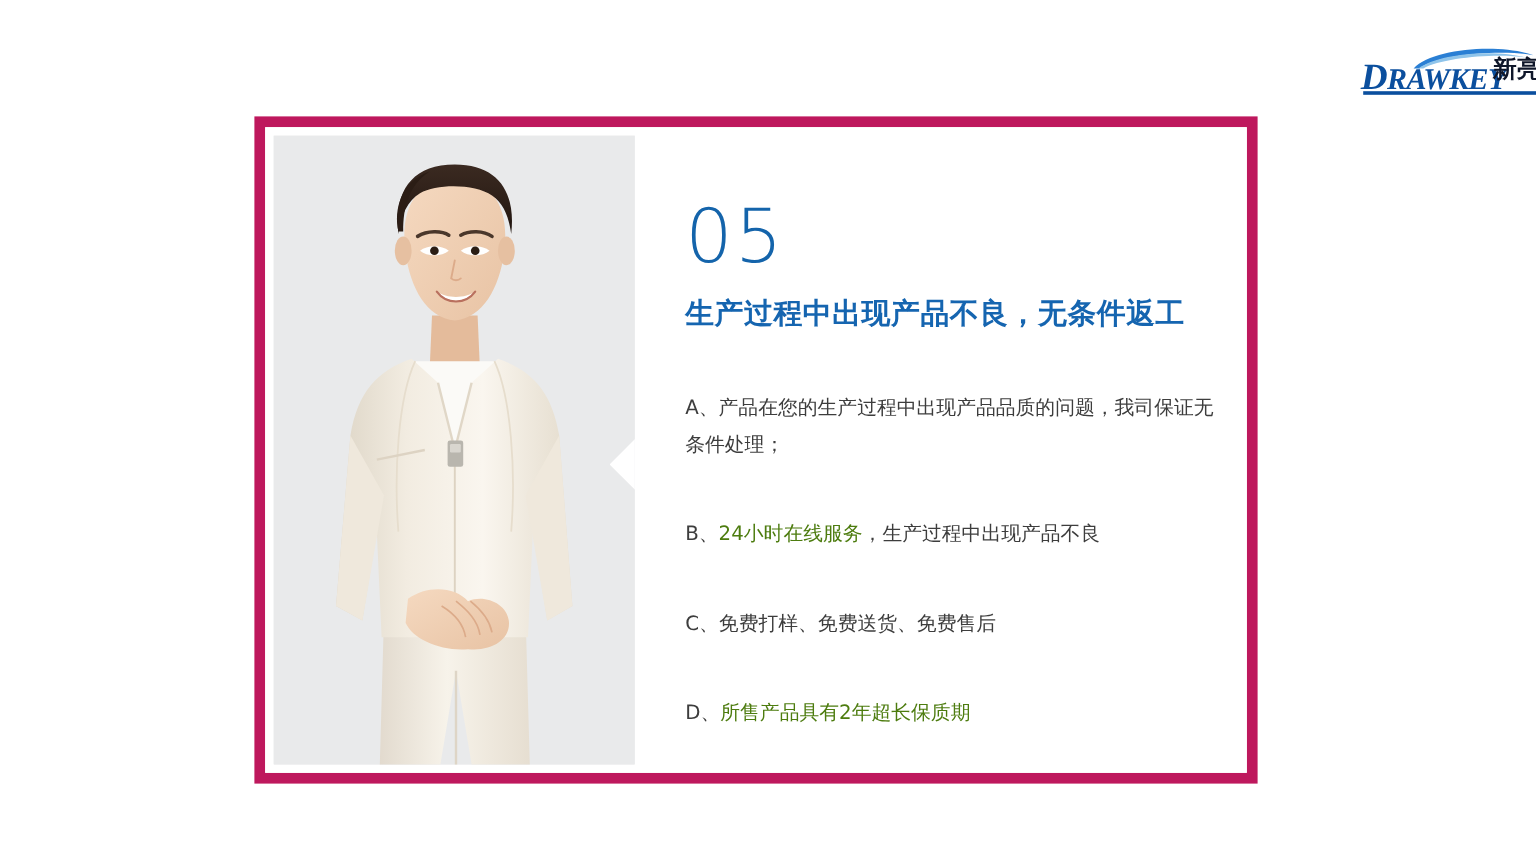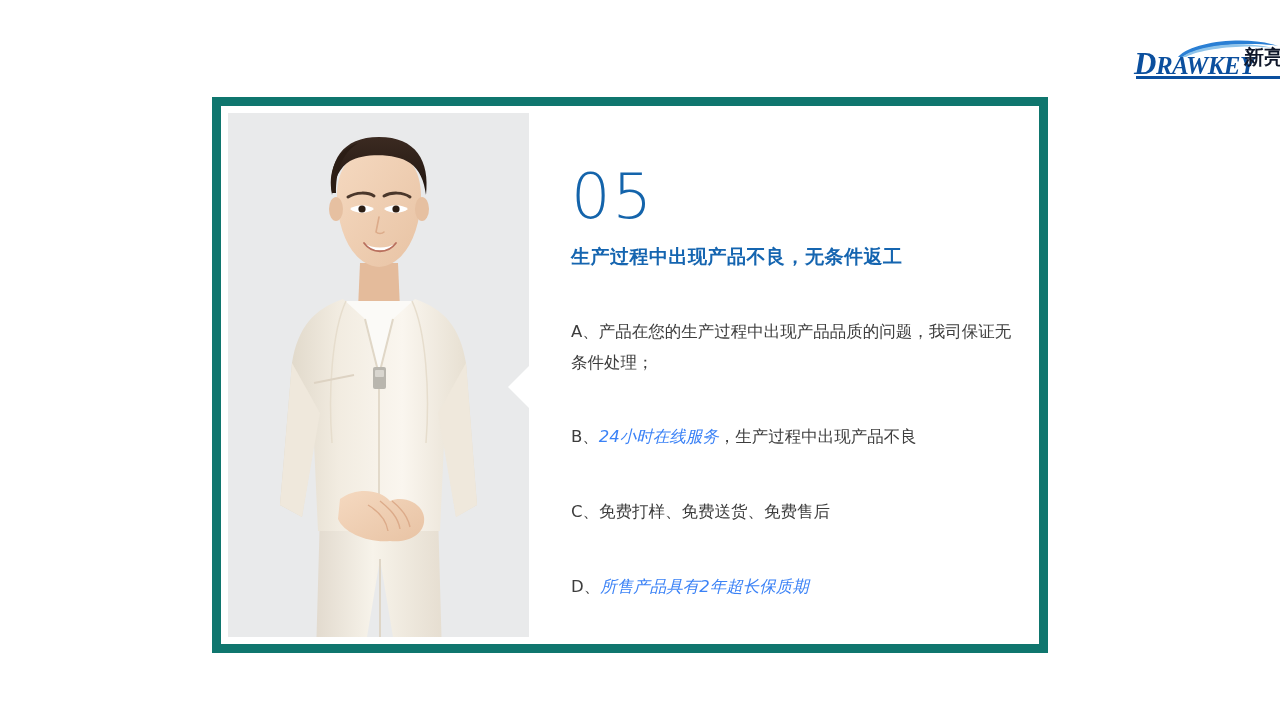--- a/index.html
+++ b/index.html
@@ -78,21 +78,21 @@
   }
 
   
   #slide-frame {
     position: absolute;
     left: 212px;
     top: 97px;
     width: 836px;
     height: 556px;
     box-sizing: border-box;
-    border: 9px solid #0f766e;
+    border: 9px solid #be185d;
     background: #ffffff;
   }
   #frame-inner {
     position: absolute;
     inset: 0;
     background: #ffffff;
     display: flex;
   }
 
   
@@ -132,44 +132,44 @@
     margin-top: 60px;
     font-family: "DejaVu Sans", sans-serif;
     font-weight: 300;
     font-size: 62px;
     line-height: 1;
     letter-spacing: 2px;
     color: #1464ab;
   }
 
   .headline {
-    font-family: Liberation Mono, monospace;
+    font-family: Liberation Serif, serif;
     font-weight: bold;
-    font-size: 19px;
+    font-size: 24px;
     letter-spacing: 0.5px;
     line-height: 1.55;
     white-space: nowrap;
   }
   .headline.blue   { color: #1565b0; margin-top: 16px; }
   .headline.orange { color: #f08519; margin-top: 2px; }
 
   #bullet-list {
     margin-top: 24px;
   }
   .bullet-item {
     font-family: "DejaVu Sans", sans-serif;
     font-size: 16.5px;
     line-height: 1.85;
     color: #3d3d3d;
     margin-bottom: 12px;
     max-width: 470px;
     margin-top: 44px;
   }
   .bullet-item:last-child { margin-bottom: 0; }
-  .bullet-item .hl { color: #3b82f6; font-style: italic; }
+  .bullet-item .hl { color: #4d7c0f; }
 </style>
 </head>
 <body>
 
 <div id="brand-logo">
   <div class="swoosh">
     <svg width="104" height="20" viewBox="0 0 104 20">
       <path d="M2 19 C 18 2, 74 -2, 102 8 C 76 3, 22 7, 7 19 Z" fill="#2a7fd4"></path>
       <path d="M6 19 C 24 6, 70 3, 96 10 C 72 6, 26 10, 10 19 Z" fill="#8fc4ea"></path>
     </svg>

